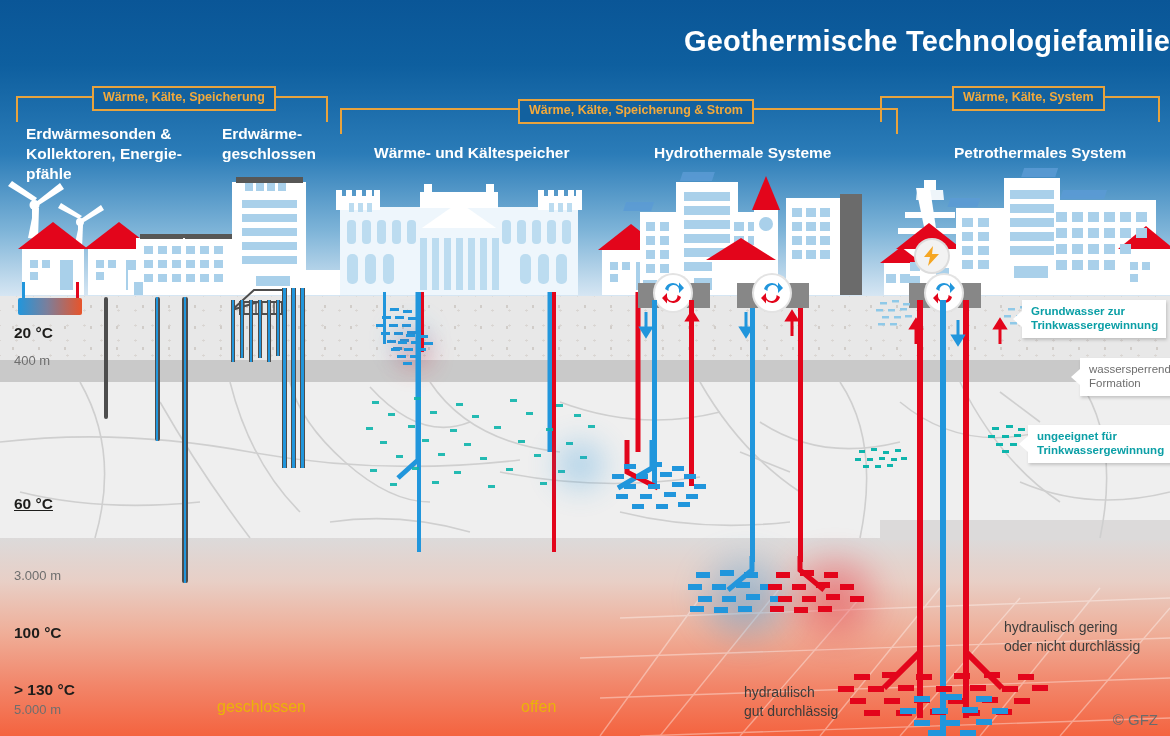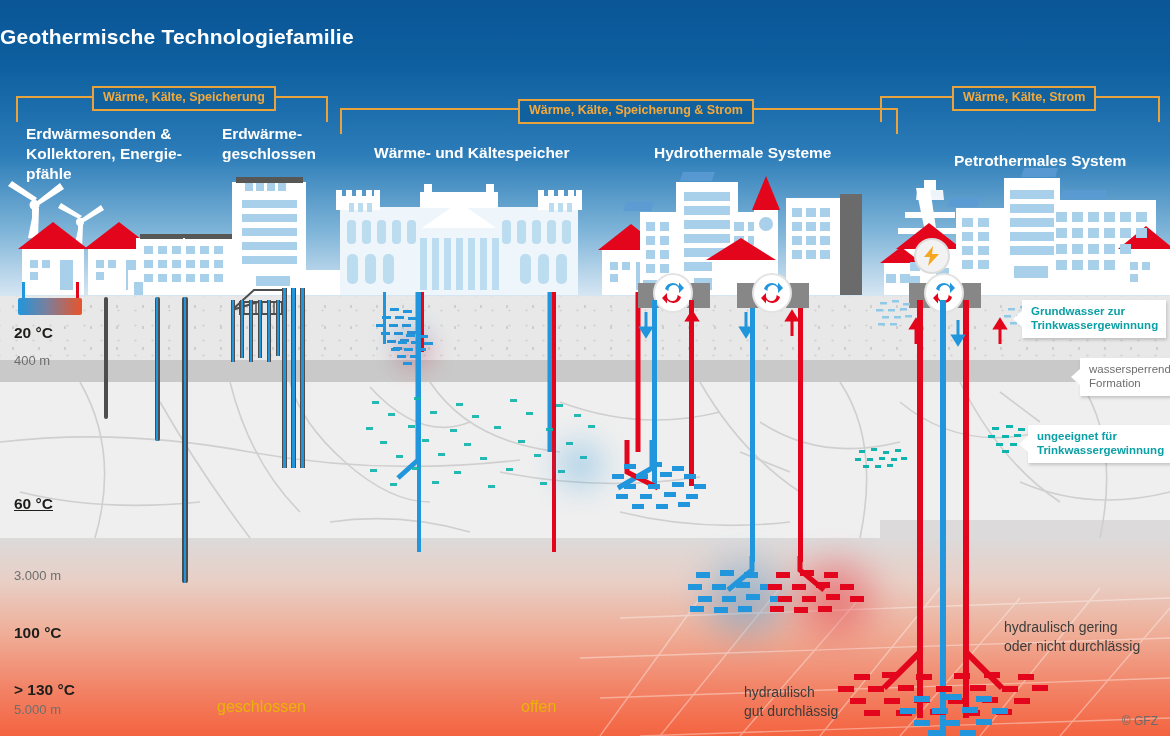--- a/index.html
+++ b/index.html
@@ -34,40 +34,40 @@
     background-image:radial-gradient(#cfc9c3 1.1px, transparent 1.2px);
     background-size:17px 15px;background-position:8px 7px;opacity:.6;
   }
 
   
   .fractures{position:absolute;left:0;top:382px;width:1170px;height:156px;}
   .fractures2{position:absolute;left:0;top:538px;width:1170px;height:198px;opacity:.5;}
 
   
   .title{
-    position:absolute;left:0;top:25px;width:1170px;text-align:left;
-    color:#ffffff;font-size:21px;font-weight:bold;letter-spacing:.2px;
+    position:absolute;left:0;top:25px;width:1170px;text-align:right;
+    color:#ffffff;font-size:29px;font-weight:bold;letter-spacing:.2px;
   }
   
   .bracket{position:absolute;border:2px solid #e8a33d;border-bottom:none;height:26px;}
   .chip{
     position:absolute;border:2px solid #e8a33d;background:#12619f;color:#f2a93b;
     font-size:12.5px;font-weight:bold;padding:3px 9px 4px;white-space:nowrap;
     line-height:1.1;
   }
   .grp{
     position:absolute;color:#ffffff;font-size:15.5px;font-weight:bold;line-height:1.3;
   }
 
   
   .tlab{position:absolute;color:#1d1d1b;font-size:15.5px;font-weight:bold;}
   .dlab{position:absolute;color:#6e6e6e;font-size:13px;}
   .blab{position:absolute;color:#eab308;font-size:16px;}
   .blab2{position:absolute;color:#3c3c3b;font-size:14px;line-height:1.35;}
-  .gfz{position:absolute;right:12px;bottom:8px;color:#6b6b6b;font-size:12px;margin-left:40px;}
+  .gfz{position:absolute;right:12px;bottom:8px;color:#6b6b6b;font-size:15px;margin-left:40px;}
 
   
   .callout{
     position:absolute;background:#ffffff;padding:4px 8px 5px 9px;
     font-size:11.5px;line-height:1.25;font-weight:bold;white-space:nowrap;
     box-shadow:1px 2px 3px rgba(0,0,0,.18);
   }
   .callout.teal{color:#0b9fa6;}
   .callout.grey{color:#6e6e6e;font-weight:normal;}
   .callout .tip{
@@ -422,34 +422,34 @@
 
   <div class="title">Geothermische Technologiefamilie</div>
 
   <div class="bracket" style="left:16px;top:96px;width:312px;"></div>
   <div class="chip" style="left:92px;top:86px;">Wärme, Kälte, Speicherung</div>
 
   <div class="bracket" style="left:340px;top:108px;width:558px;"></div>
   <div class="chip" style="left:518px;top:99px;">Wärme, Kälte, Speicherung &amp; Strom</div>
 
   <div class="bracket" style="left:880px;top:96px;width:280px;"></div>
-  <div class="chip" style="left:952px;top:86px;">Wärme, Kälte, Strom</div>
+  <div class="chip" style="left:952px;top:86px;">Wärme, Kälte, System</div>
 
   <div class="grp" style="left:26px;top:124px;">
     <div>Erdwärmesonden &amp;</div>
     <div>Kollektoren, Energie-</div>
     <div>pfähle</div>
   </div>
   <div class="grp" style="left:222px;top:124px;">
     <div>Erdwärme-</div>
     <div>geschlossen</div>
   </div>
   <div class="grp" style="left:374px;top:143px;">Wärme- und Kältespeicher</div>
   <div class="grp" style="left:654px;top:143px;">Hydrothermale  Systeme</div>
-  <div class="grp" style="left:954px;top:143px;margin-top:8px;">Petrothermales  System</div>
+  <div class="grp" style="left:954px;top:143px;">Petrothermales  System</div>
 
   <div class="tlab" style="left:14px;top:324px;">20 °C</div>
   <div class="dlab" style="left:14px;top:345px;margin-top:8px;">400 m</div>
   <div class="tlab" style="left:14px;top:495px;text-decoration:underline;">60 °C</div>
   <div class="dlab" style="left:14px;top:568px;">3.000 m</div>
   <div class="tlab" style="left:14px;top:624px;">100 °C</div>
   <div class="tlab" style="left:14px;top:681px;">&gt; 130 °C</div>
   <div class="dlab" style="left:14px;top:702px;">5.000 m</div>
 
   <div>

